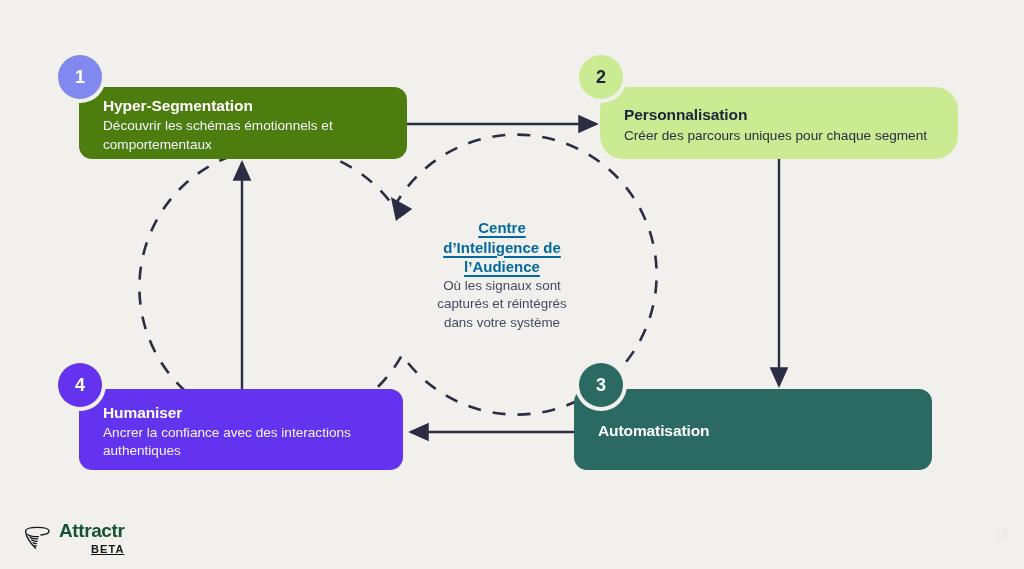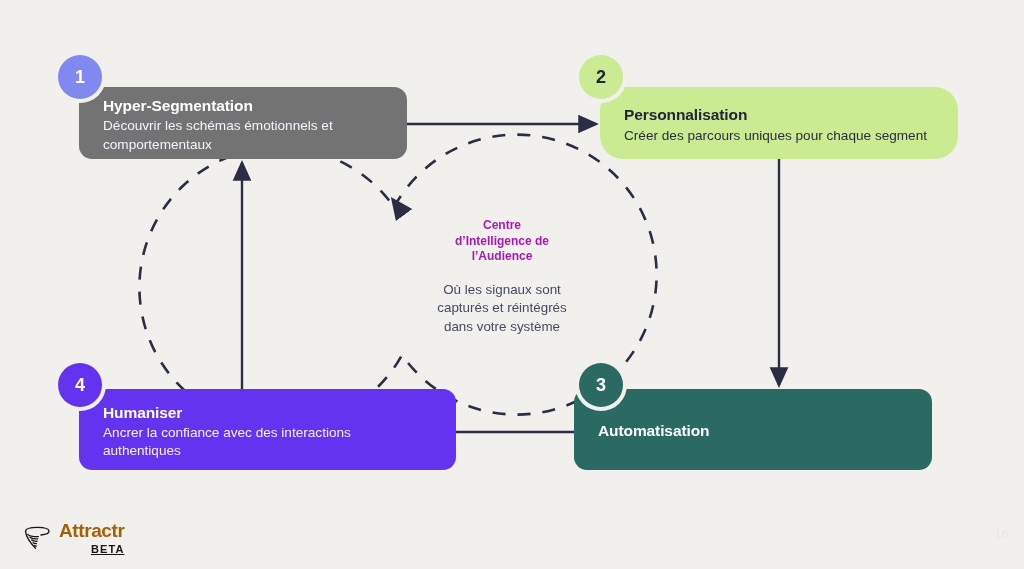--- a/index.html
+++ b/index.html
@@ -22,26 +22,26 @@
     padding:22px 24px 18px 24px;
     display:flex; flex-direction:column; justify-content:center;
   }
   .card-title {
     font-size:15.5px; font-weight:bold; line-height:1.25;
     margin-bottom:2px; letter-spacing:-0.1px;
   }
   .card-desc { font-size:13.6px; font-weight:400; line-height:1.34; }
 
   #card-1 { left:79px;  top:87px;  width:328px; height:72px;
-            background:#737373; color:#ffffff; }
+            background:#4d7c0f; color:#ffffff; }
   #card-2 { left:600px; top:87px;  width:358px; height:72px;
             background:#cbeb92; color:#2a2d43;border-radius:23px; }
   #card-3 { left:574px; top:389px; width:358px; height:81px;
             background:#2a6a63; color:#ffffff; }
-  #card-4 { left:79px;  top:389px; width:377px; height:81px;
+  #card-4 { left:79px;  top:389px; width:324px; height:81px;
             background:#6333f0; color:#ffffff; }
 
   #card-1 .card-title, #card-3 .card-title,
   #card-4 .card-title { color:#ffffff; }
   #card-2 .card-title { color:#20233a; }
   #card-2 .card-desc  { color:#2a2d43; }
   #card-1 .card-desc, #card-3 .card-desc, #card-4 .card-desc { color:#f4f3ff; }
 
   
   .badge {
@@ -54,36 +54,36 @@
   #badge-2 { left:579px; top:55px;  background:#cbeb92; color:#20233a; }
   #badge-3 { left:579px; top:363px; background:#2a6a63; color:#ffffff; }
   #badge-4 { left:58px;  top:363px; background:#6333f0; color:#ffffff; }
 
   
   #hub {
     position:absolute; left:382px; top:218px; width:240px;
     text-align:center;
   }
   #hub-title {
-    font-size:12px; font-weight:bold; line-height:1.3;
-    color:#a21caf; 
+    font-size:15px; font-weight:bold; line-height:1.3;
+    color:#0369a1; text-decoration:underline;
     text-underline-offset:3px; text-decoration-thickness:1.6px;
   }
   #hub-sub {
-    margin-top:16px; font-size:13.4px; line-height:1.38; color:#454a63;
+    font-size:13.4px; line-height:1.38; color:#454a63;
   }
 
   
   #logo {
     position:absolute; left:22px; top:521px;
     display:flex; align-items:center; gap:7px;
   }
   #logo-mark { width:30px; height:30px; flex:0 0 30px; }
   #logo-textwrap { display:flex; flex-direction:column; align-items:flex-start; }
-  #logo-word { font-size:19px; font-weight:bold; color:#a16207; letter-spacing:-0.4px; line-height:1; }
+  #logo-word { font-size:19px; font-weight:bold; color:#14532d; letter-spacing:-0.4px; line-height:1; }
   #logo-beta { font-size:11px; font-weight:bold; color:#17171b; letter-spacing:1.1px;
                align-self:flex-end; margin-top:3px;text-decoration:underline; }
   #page-number {
     position:absolute; right:16px; top:527px;
     font-size:12px; color:#e9e7e2; font-weight:400;
   }
 </style>
 </head>
 <body>
 

